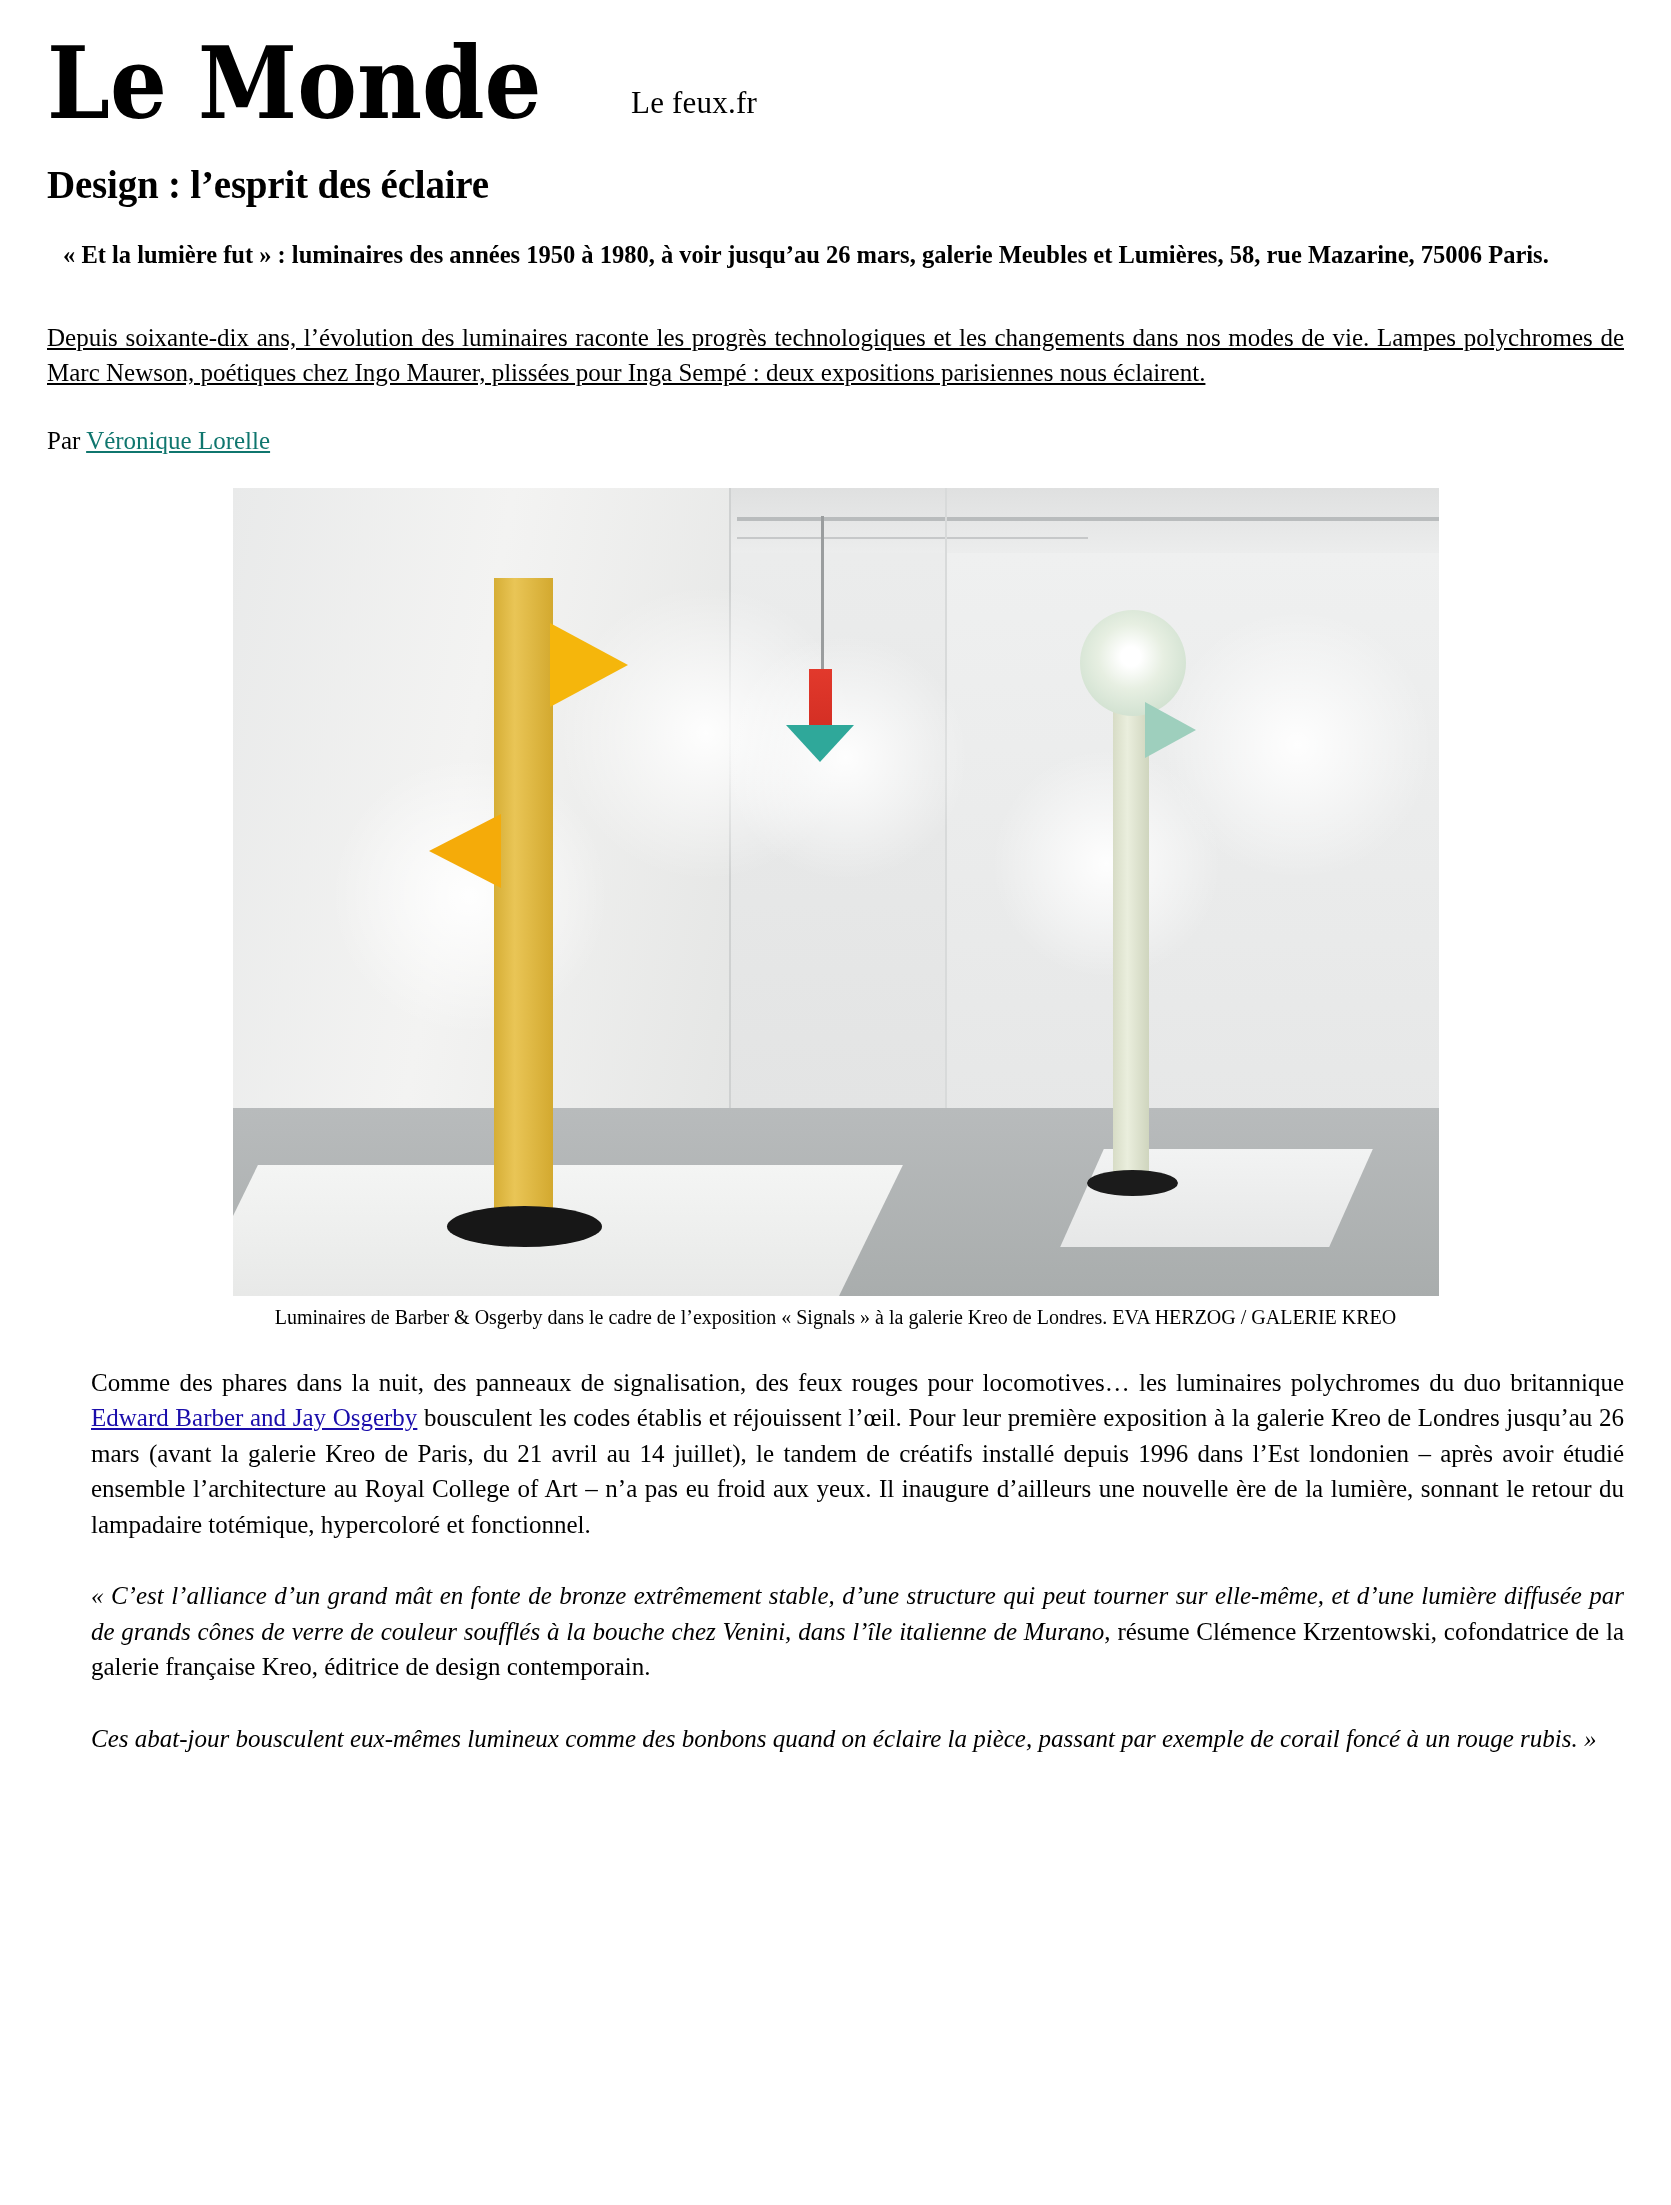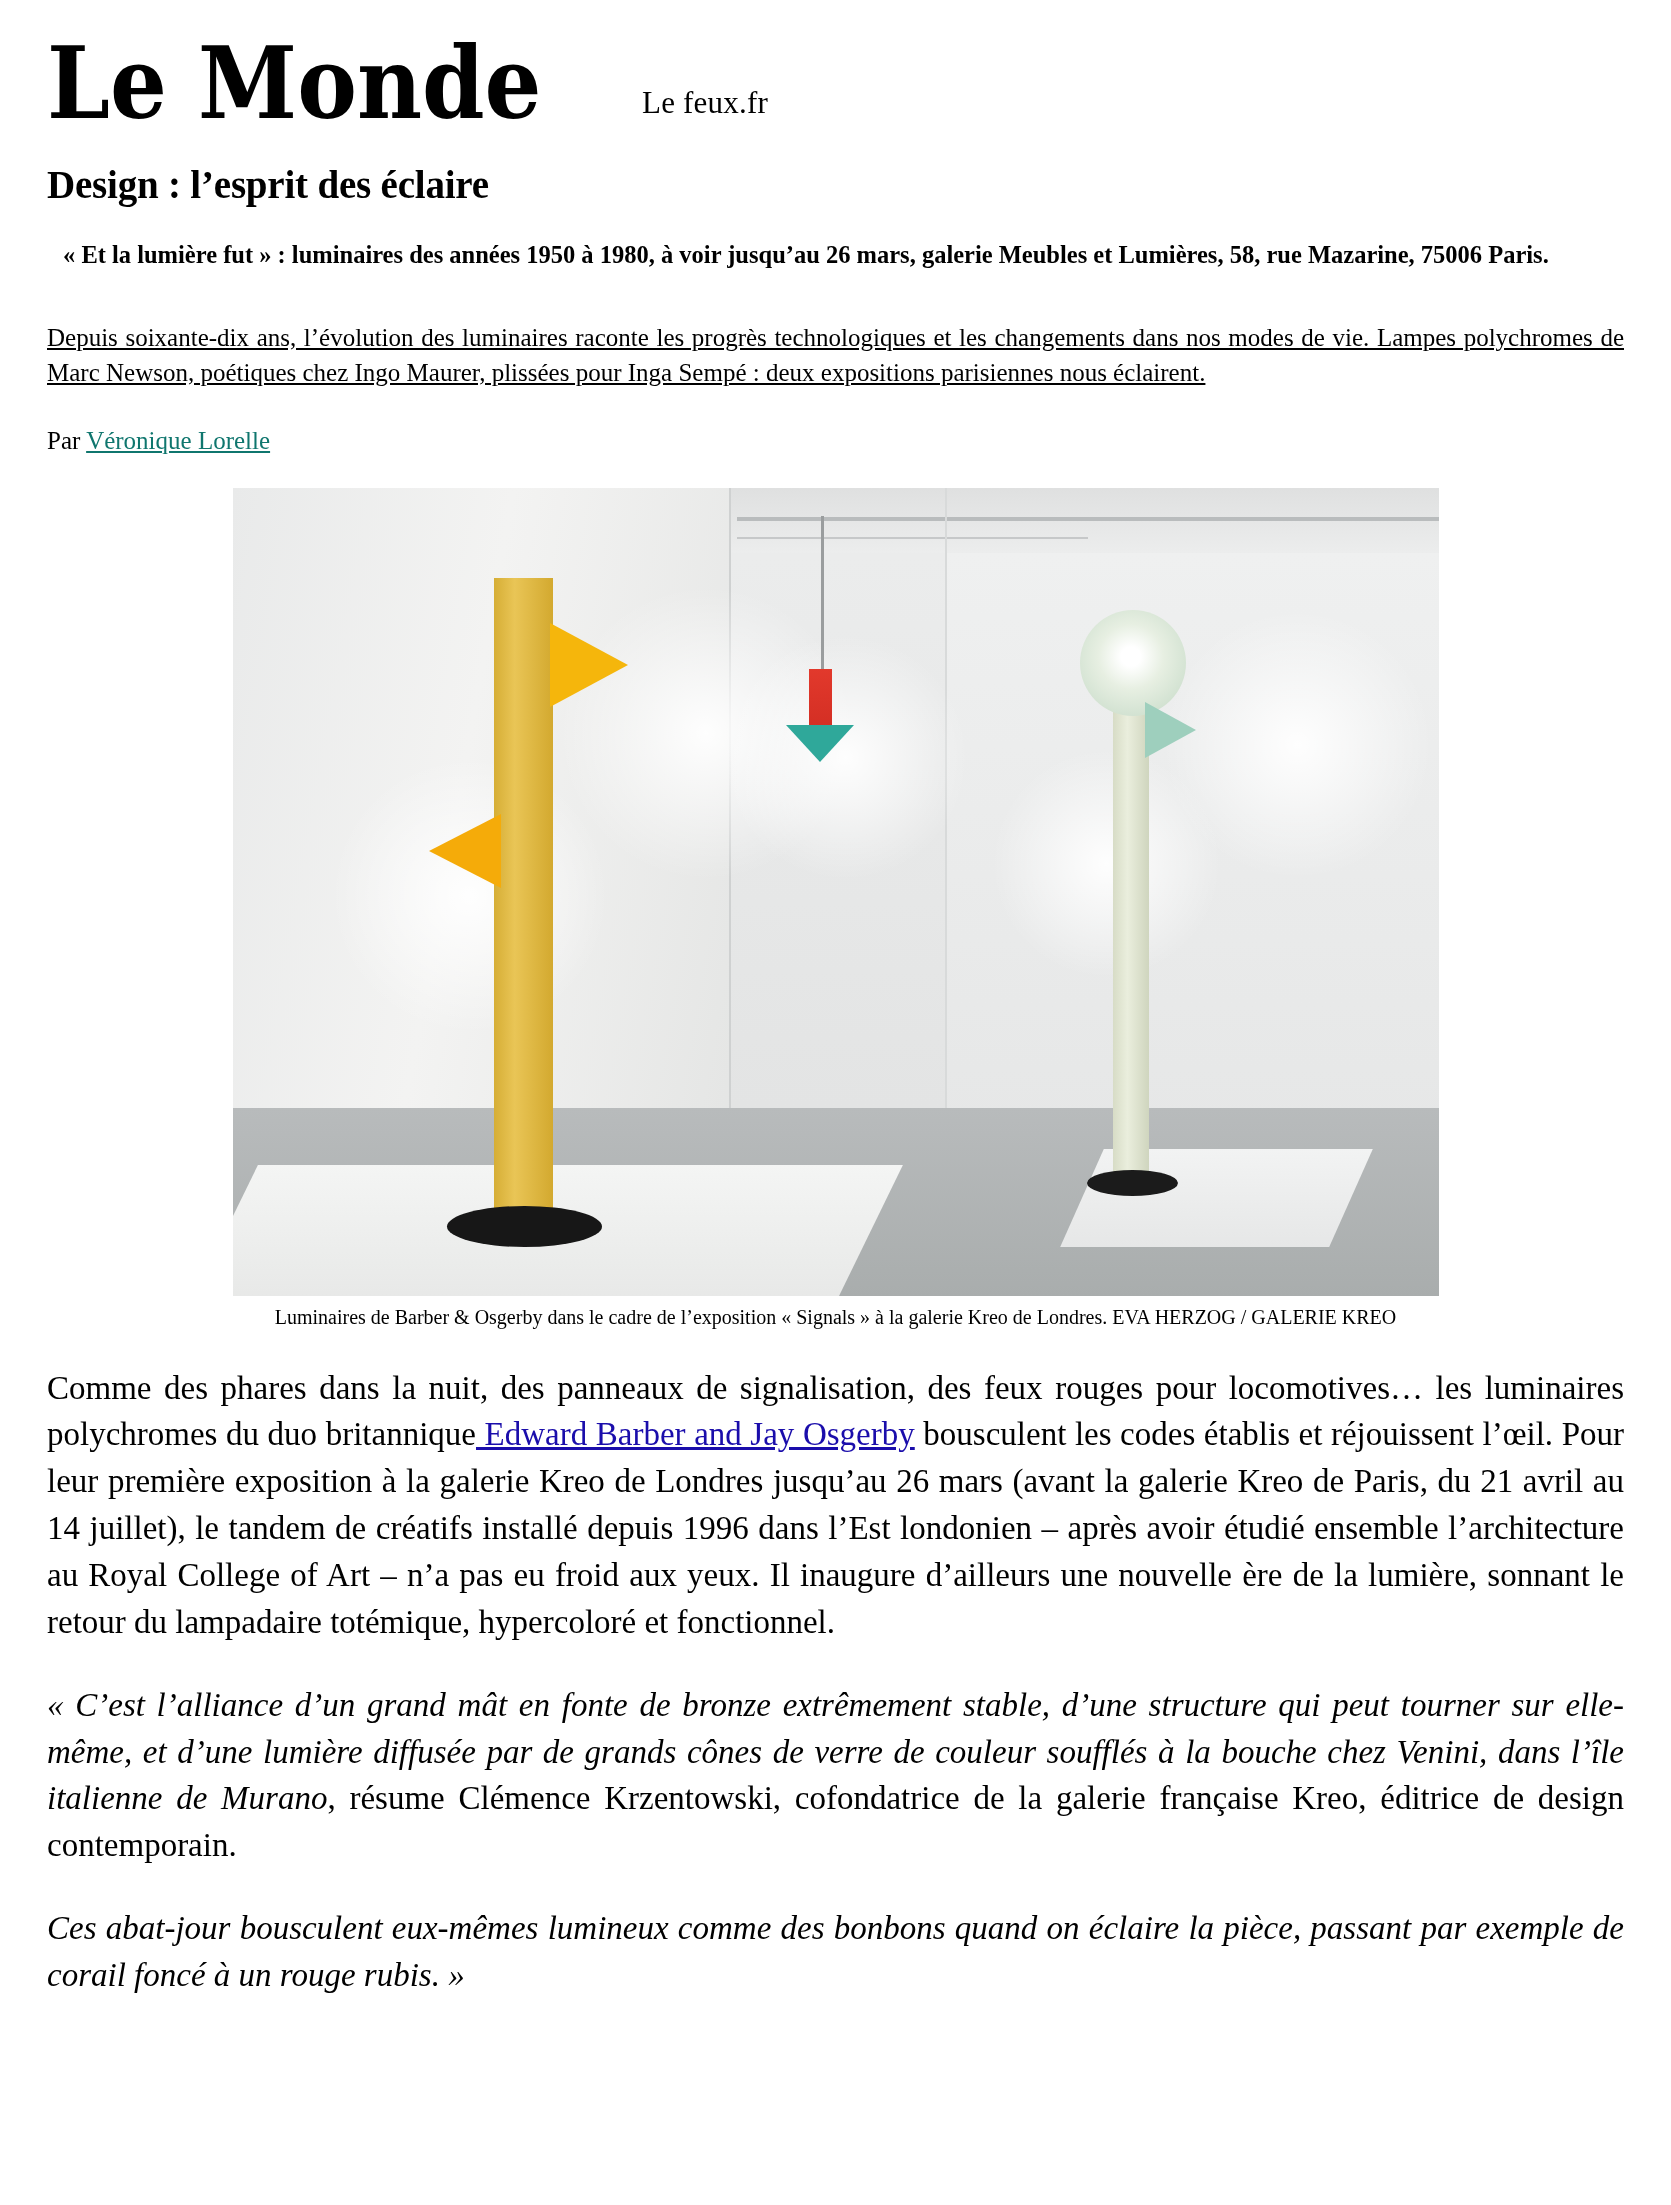--- a/index.html
+++ b/index.html
@@ -17,21 +17,21 @@
   .page {
     width: 1671px;
     box-sizing: border-box;
     padding: 16.3px 47px 0 47px;
   }
 
   
   .masthead {
     display: flex;
     align-items: flex-end;
-    gap: 24px;
+    gap: 13px;
     height: 131px;
   }
   .logo {
     position: relative;
     top: -4.9px;
   }
   .logo svg { display: block; }
   .site-url {
     font-family: "Liberation Serif", serif;
     font-size: 31px;
@@ -91,24 +91,25 @@
     background: #c9cccd;
   }
   figcaption {
     font-size: 20px;
     margin-top: 9.8px;
     text-align: center;
   }
 
   
   .body-text {
-    font-size: 33px;
+    font-size: 25px;
     line-height: 1.42;
     margin-top: 36px;
     text-align: justify;
+    margin-left: 44px;
   }
   .body-text a {
     color: #1a0dab;
     text-decoration: underline;
   }
   .body-text.italic {
     font-style: italic;
   }
   .q { font-style: italic; }
   .roman { font-style: normal; }

